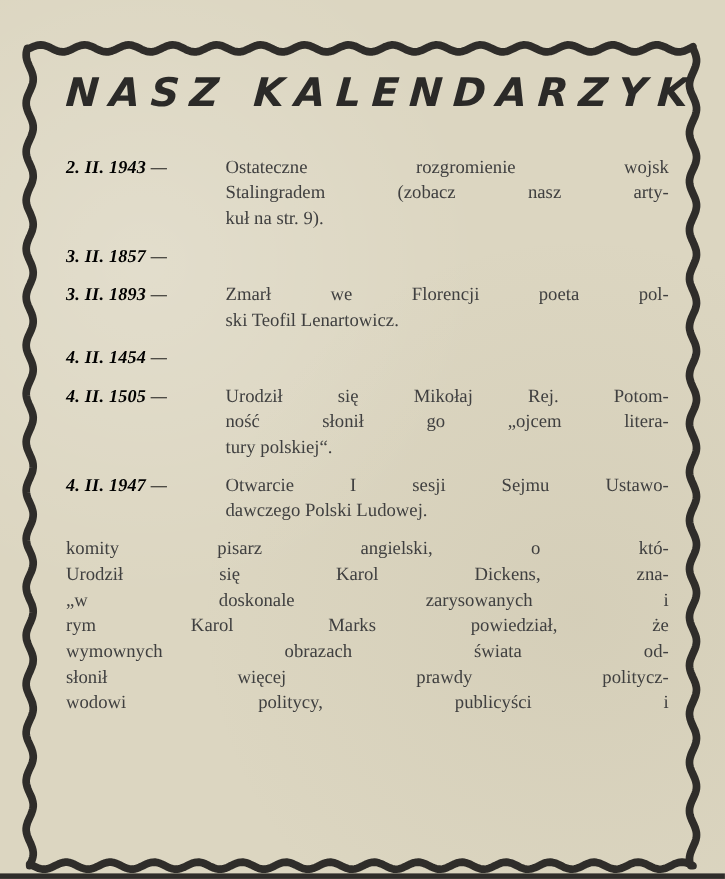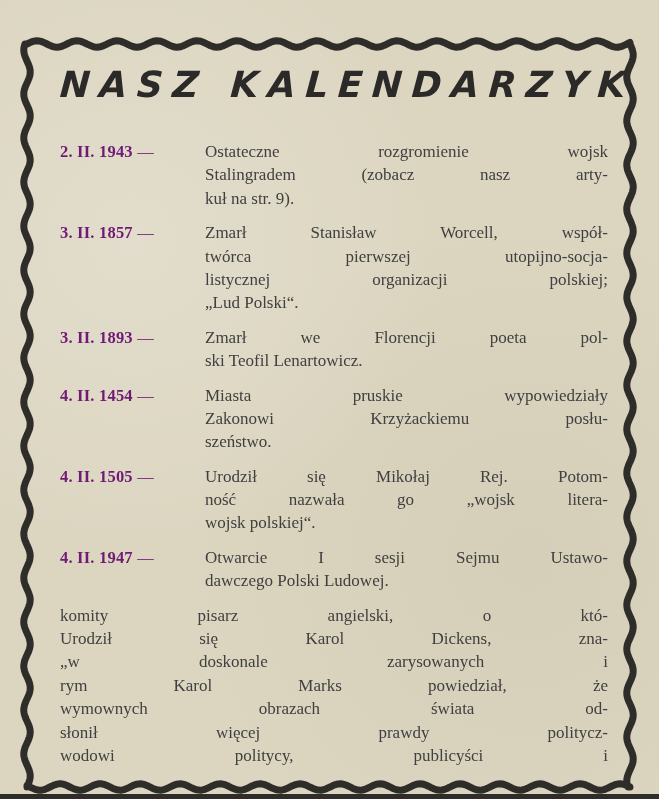--- a/index.html
+++ b/index.html
@@ -60,22 +60,23 @@
       margin-bottom: 11px;
     }
     .date {
       width: 145px;
       flex: 0 0 145px;
       font-family: "Liberation Serif", "DejaVu Serif", serif;
       font-weight: bold;
       font-size: 16.5px;
       line-height: 23.4px;
       white-space: nowrap;
-      color: #701a75;
+      color: #000000;
       letter-spacing: 0.2px;
+      font-style: italic;
     }
     .dash {
       font-weight: normal;
     }
     .text {
       flex: 1;
       font-family: Liberation Serif, serif;
       font-size: 17px;
       line-height: 23.4px;
       color: #404040;
@@ -105,48 +106,37 @@
     <div class="entry">
       <div class="date"><span>2. II. 1943</span> <span class="dash">—</span></div>
       <div class="text">
         <span class="line">Ostateczne rozgromienie wojsk</span>
         <span class="line">Stalingradem (zobacz nasz arty-</span>
         <span class="line last">kuł na str. 9).</span>
       </div>
     </div>
     <div class="entry">
       <div class="date"><span>3. II. 1857</span> <span class="dash">—</span></div>
-      <div class="text">
-        <span class="line">Zmarł Stanisław Worcell, współ-</span>
-        <span class="line">twórca pierwszej utopijno-socja-</span>
-        <span class="line">listycznej organizacji polskiej;</span>
-        <span class="line last">„Lud Polski“.</span>
-      </div>
     </div>
     <div class="entry">
       <div class="date"><span>3. II. 1893</span> <span class="dash">—</span></div>
       <div class="text">
         <span class="line">Zmarł we Florencji poeta pol-</span>
         <span class="line last">ski Teofil Lenartowicz.</span>
       </div>
     </div>
     <div class="entry">
       <div class="date"><span>4. II. 1454</span> <span class="dash">—</span></div>
-      <div class="text">
-        <span class="line">Miasta pruskie wypowiedziały</span>
-        <span class="line">Zakonowi Krzyżackiemu posłu-</span>
-        <span class="line last">szeństwo.</span>
-      </div>
     </div>
     <div class="entry">
       <div class="date"><span>4. II. 1505</span> <span class="dash">—</span></div>
       <div class="text">
         <span class="line">Urodził się Mikołaj Rej. Potom-</span>
-        <span class="line">ność nazwała go „wojsk litera-</span>
-        <span class="line last">wojsk polskiej“.</span>
+        <span class="line">ność słonił go „ojcem litera-</span>
+        <span class="line last">tury polskiej“.</span>
       </div>
     </div>
     <div class="entry">
       <div class="date"><span>4. II. 1947</span> <span class="dash">—</span></div>
       <div class="text">
         <span class="line">Otwarcie I sesji Sejmu Ustawo-</span>
         <span class="line last">dawczego Polski Ludowej.</span>
       </div>
     </div>
     <div class="entry">

